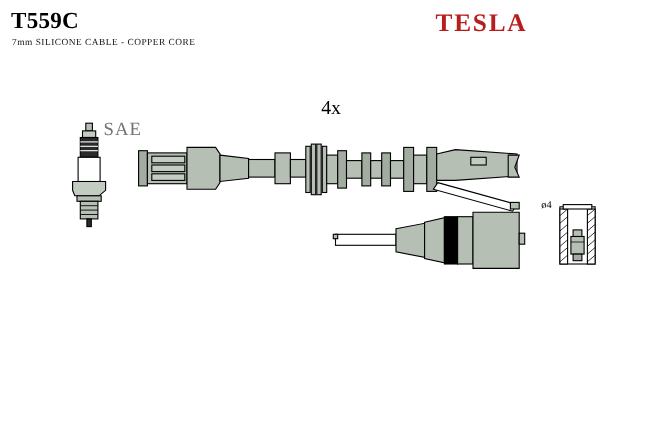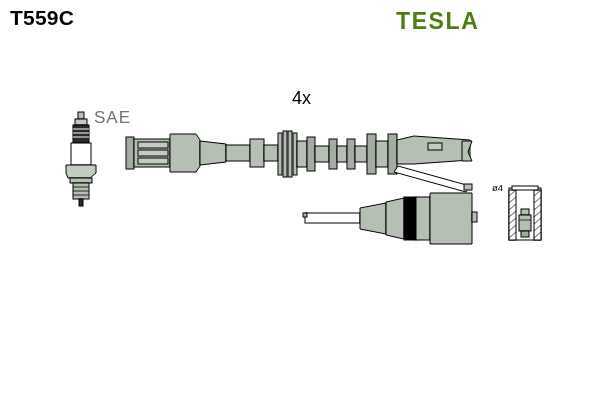--- a/index.html
+++ b/index.html
@@ -6,21 +6,21 @@
     margin: 0;
     padding: 0;
     background: #ffffff;
   }
   #sheet {
     position: relative;
     width: 600px;
     height: 364px;
     background: #ffffff;
     overflow: hidden;
-    font-family: Liberation Sans, sans-serif;
+    font-family: Liberation Serif, serif;
   }
   #part-title {
     position: absolute;
     left: 10px;
     top: 6px;
     font-size: 21px;
     font-weight: bold;
     color: #000000;
     letter-spacing: 0.2px;
     white-space: nowrap;
@@ -34,21 +34,21 @@
     color: #111111;
     letter-spacing: 0.45px;
     white-space: nowrap;
   }
   #brand-logo {
     position: absolute;
     left: 396px;
     top: 8px;
     font-size: 23px;
     font-weight: bold;
-    color: #4d7c0f;
+    color: #b91c1c;
     letter-spacing: 1.6px;
     white-space: nowrap;
   }
   #label-sae {
     position: absolute;
     left: 94px;
     top: 108px;
     font-size: 17px;
     color: #737373;
     letter-spacing: 1px;
@@ -79,20 +79,21 @@
     width: 600px;
     height: 400px;
   }
 </style>
 </head>
 <body>
 
 <div id="sheet">
 
   <div id="part-title">T559C</div>
+  <div id="part-subtitle">7mm SILICONE CABLE - COPPER CORE</div>
   <div id="brand-logo">TESLA</div>
 
   <div id="label-sae">SAE</div>
   <div id="label-qty">4x</div>
   <div id="label-dia">ø4</div>
 
   <svg class="art" viewBox="0 0 600 400">
 
     <g stroke="#000000" stroke-width="1">
 

